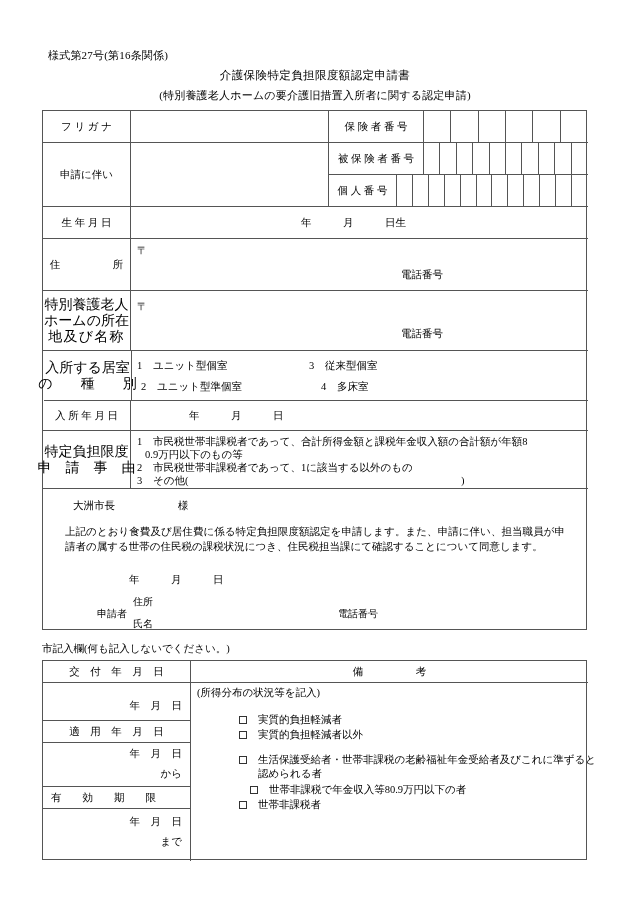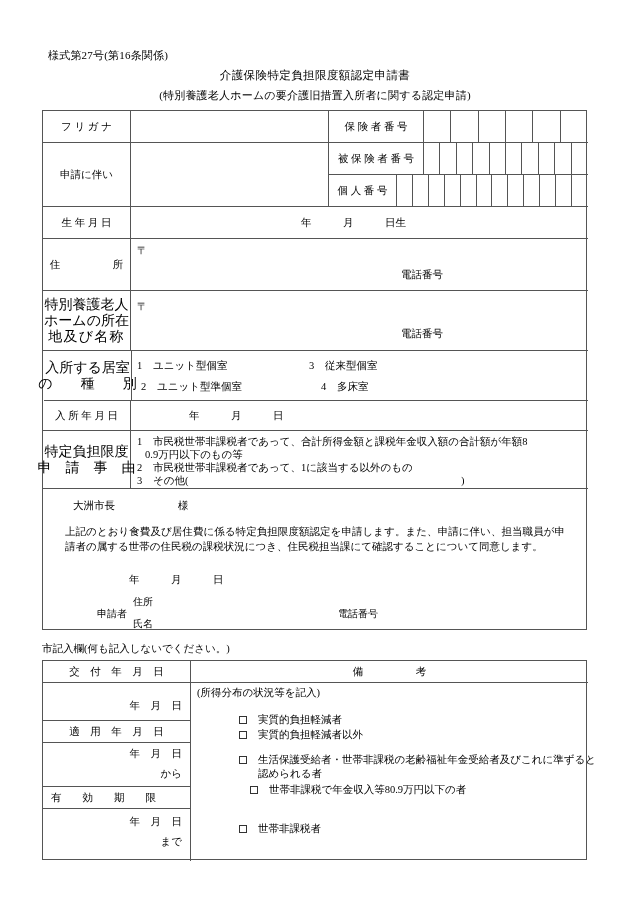--- a/index.html
+++ b/index.html
@@ -392,20 +392,20 @@
         <span class="chk-text">実質的負担軽減者以外</span>
       </div>
       <div class="chk-row" style="left:48px; top:70px;">
         <span class="chkbox"></span>
         <span class="chk-text wrap">生活保護受給者・世帯非課税の老齢福祉年金受給者及びこれに準ずると認められる者</span>
       </div>
       <div class="chk-row" style="left:48px; top:100px;margin-left:11px;">
         <span class="chkbox"></span>
         <span class="chk-text">世帯非課税で年金収入等80.9万円以下の者</span>
       </div>
-      <div class="chk-row" style="left:48px; top:115px;margin-top:24px;">
+      <div class="chk-row" style="left:48px; top:115px;">
         <span class="chkbox"></span>
         <span class="chk-text">世帯非課税者</span>
       </div>
     </div>
   </div>
 
 </div>
 
 </body></html>

